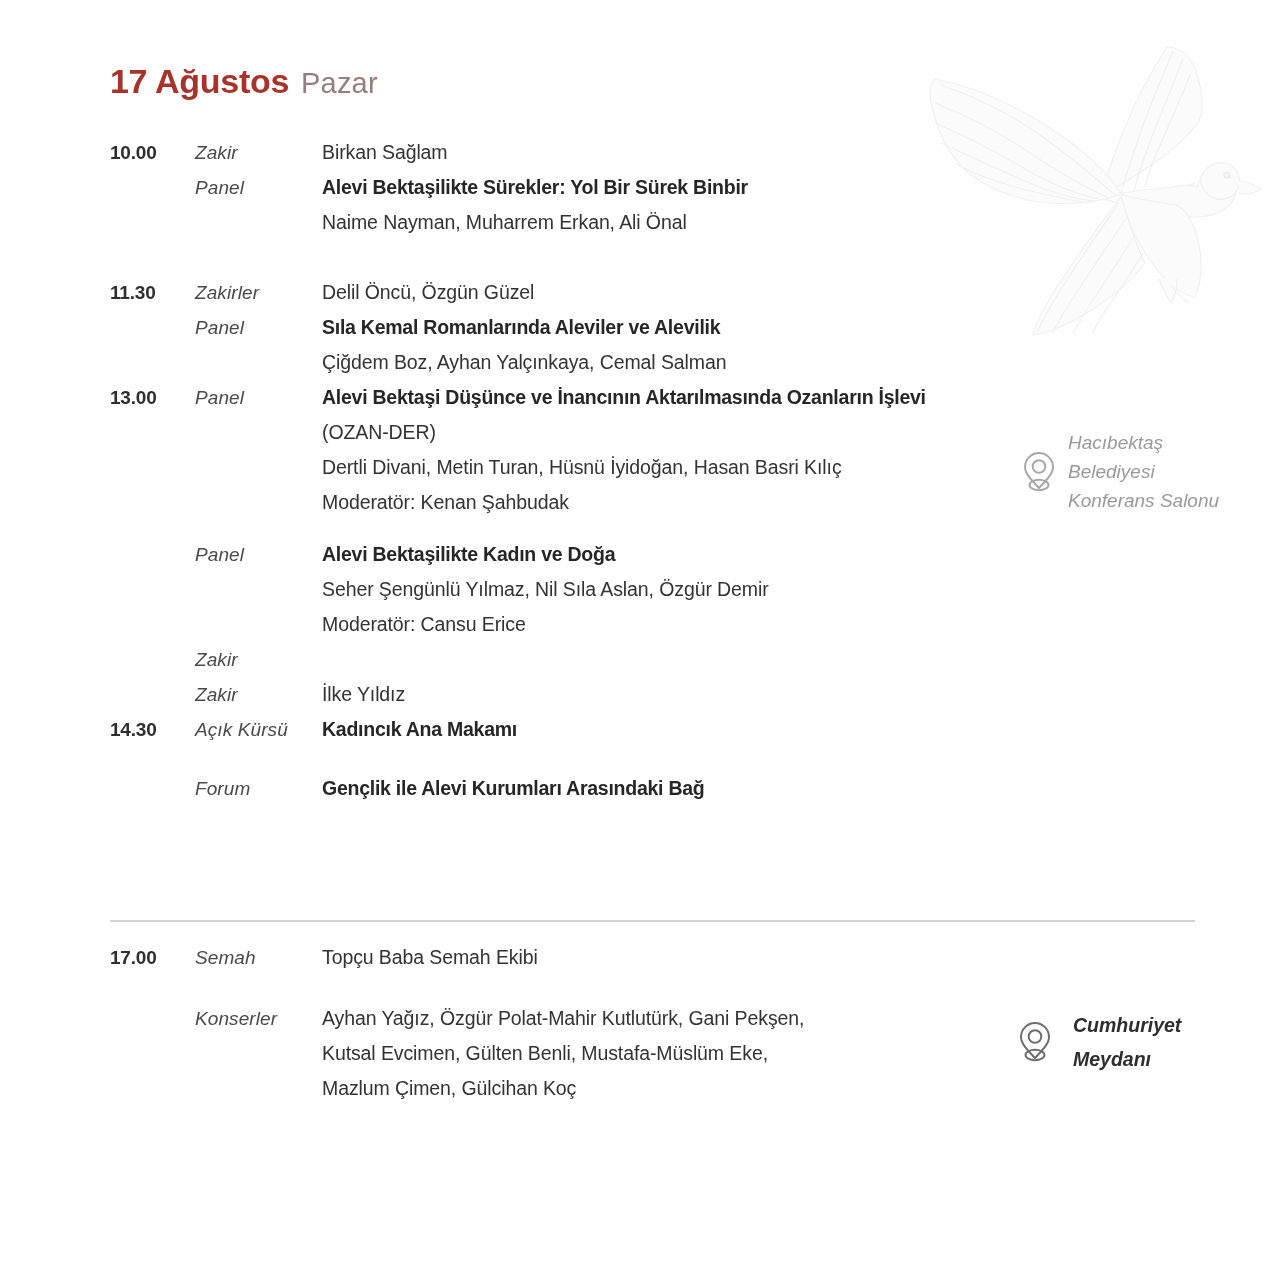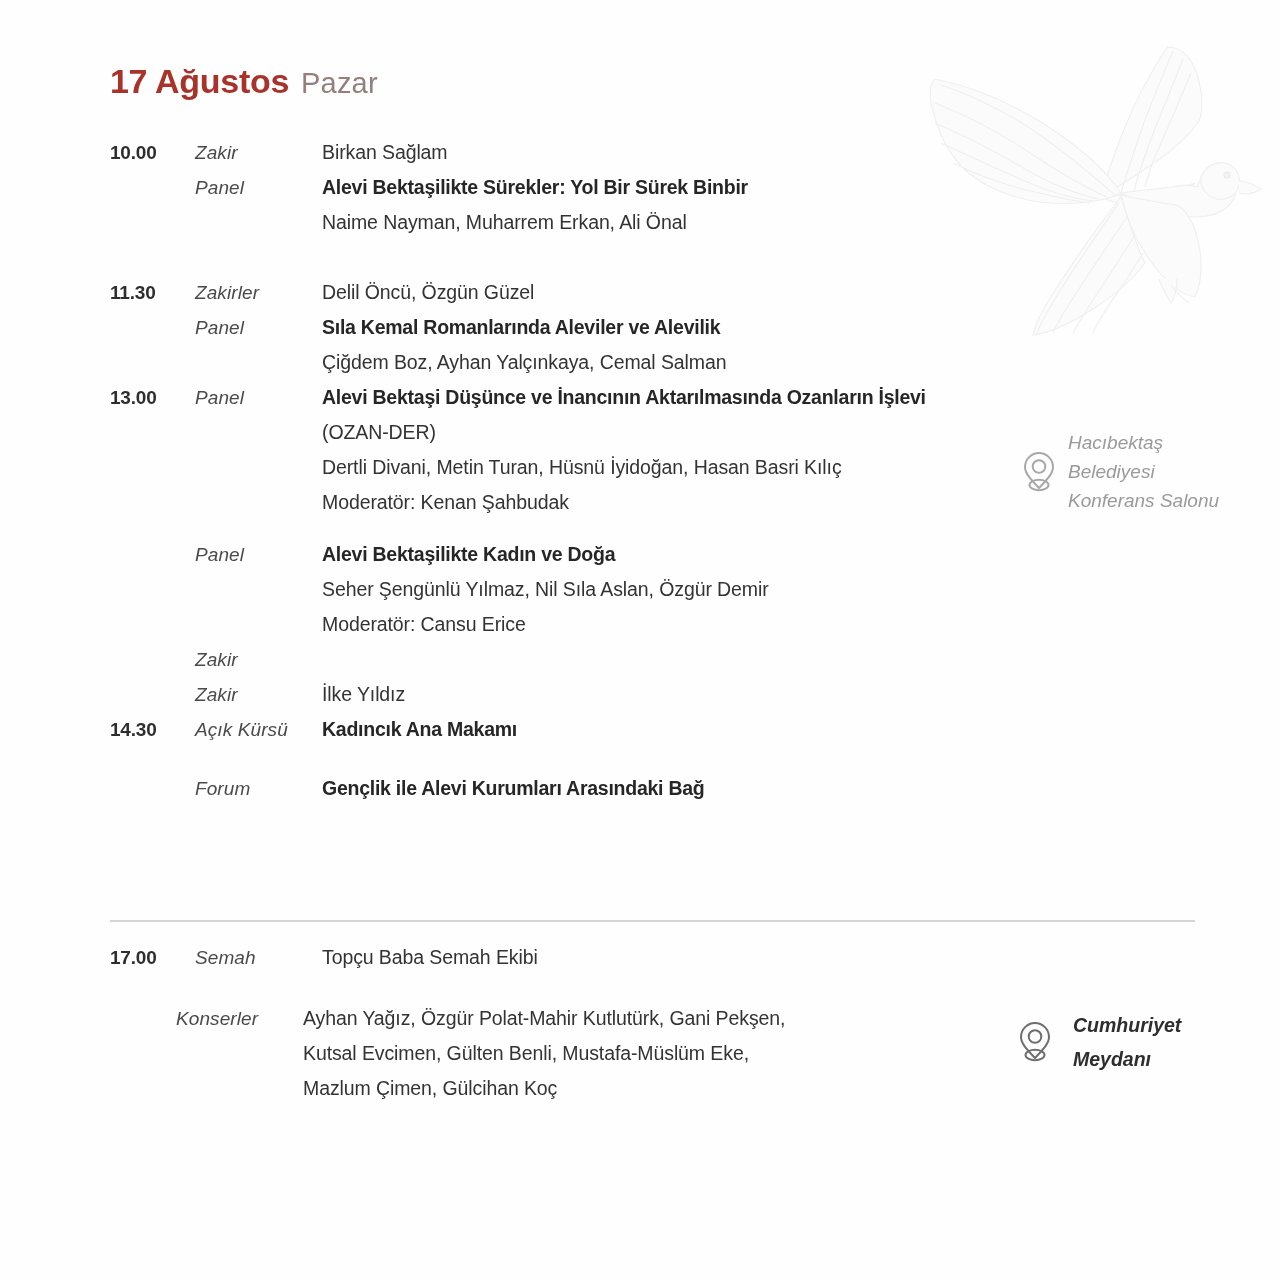--- a/index.html
+++ b/index.html
@@ -140,21 +140,21 @@
   
   #block-1700 {
     position: absolute;
     left: 110px;
     top: 940px;
     width: 1090px;
     z-index: 2;
   }
 
   #konserler-wrap {
-    margin-left: 66px;
+    margin-left: 85px;
     margin-top: 26px;
   }
 
   
   .venue {
     position: absolute;
     display: flex;
     align-items: center;
     gap: 12px;
     z-index: 4;

